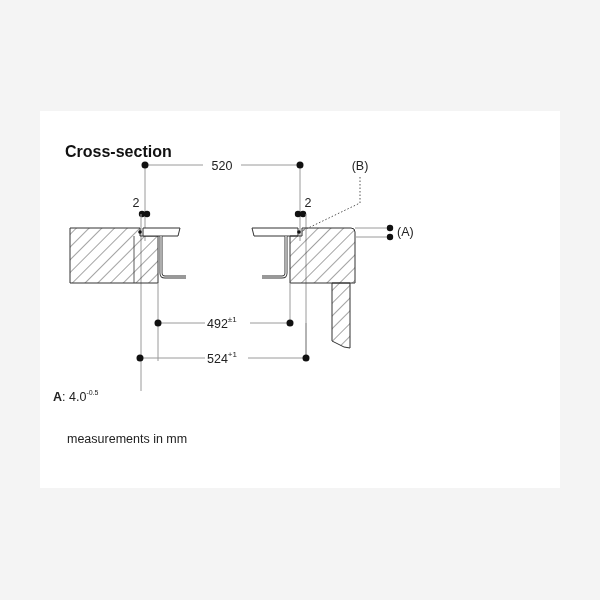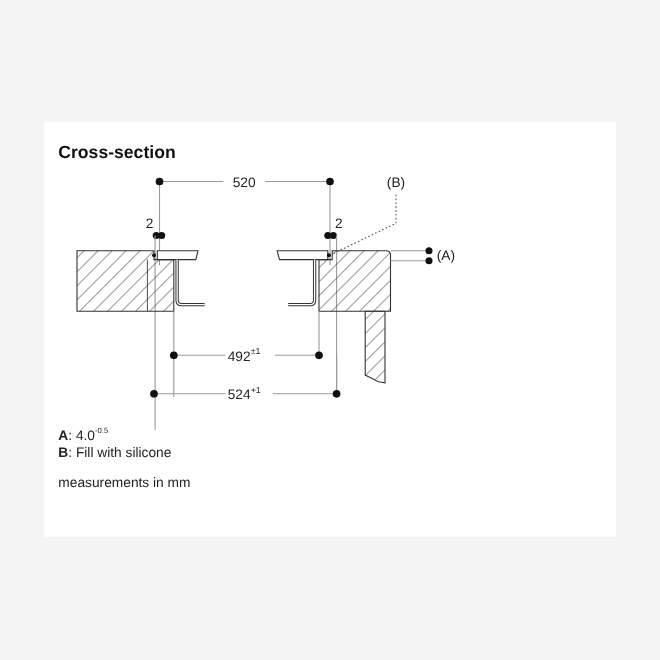--- a/index.html
+++ b/index.html
@@ -13,35 +13,35 @@
   .card {
     position: absolute;
     left: 40px; top: 111px;
     width: 520px; height: 377px;
     background: #ffffff;
   }
   .title {
     position: absolute;
     left: 13px; top: 20px;
     font-size: 16px; font-weight: bold; color: #111;
-    margin: 0;
+    margin: 12px;
   }
   svg.diagram {
     position: absolute; left: 0; top: 0;
   }
   .legend {
     position: absolute;
     left: 13px; top: 274px;
     font-size: 12.5px; color: #222; line-height: 15px;
   }
   .legend b { font-weight: bold; }
   .legend sup { font-size: 7px; vertical-align: 6px; }
   .units {
     position: absolute;
-    left: 13px; top: 321px;
+    left: 27px; top: 321px;
     font-size: 12.5px; color: #222;
   }
   .dim-label {
     font-family: "Liberation Sans", sans-serif;
     font-size: 12.5px; fill: #222;
   }
   .dim-sup {
     font-family: "Liberation Sans", sans-serif;
     font-size: 8px; fill: #222;
   }
@@ -140,20 +140,16 @@
       <circle cx="266" cy="247" r="3.5" fill="#111"></circle>
       <text class="dim-label" x="167" y="252"><tspan>524</tspan><tspan class="dim-sup" dy="-6">+1</tspan></text>
     </g>
   </svg>
 
   <div class="legend">
     <div>
       <b>A</b>:
       <span>4.0</span><sup>-0.5</sup>
     </div>
-    <div>
-      <b>B</b>:
-      <span>Fill with silicone</span>
-    </div>
   </div>
 
   <div class="units">measurements in mm</div>
 </div>
 
 </body></html>

